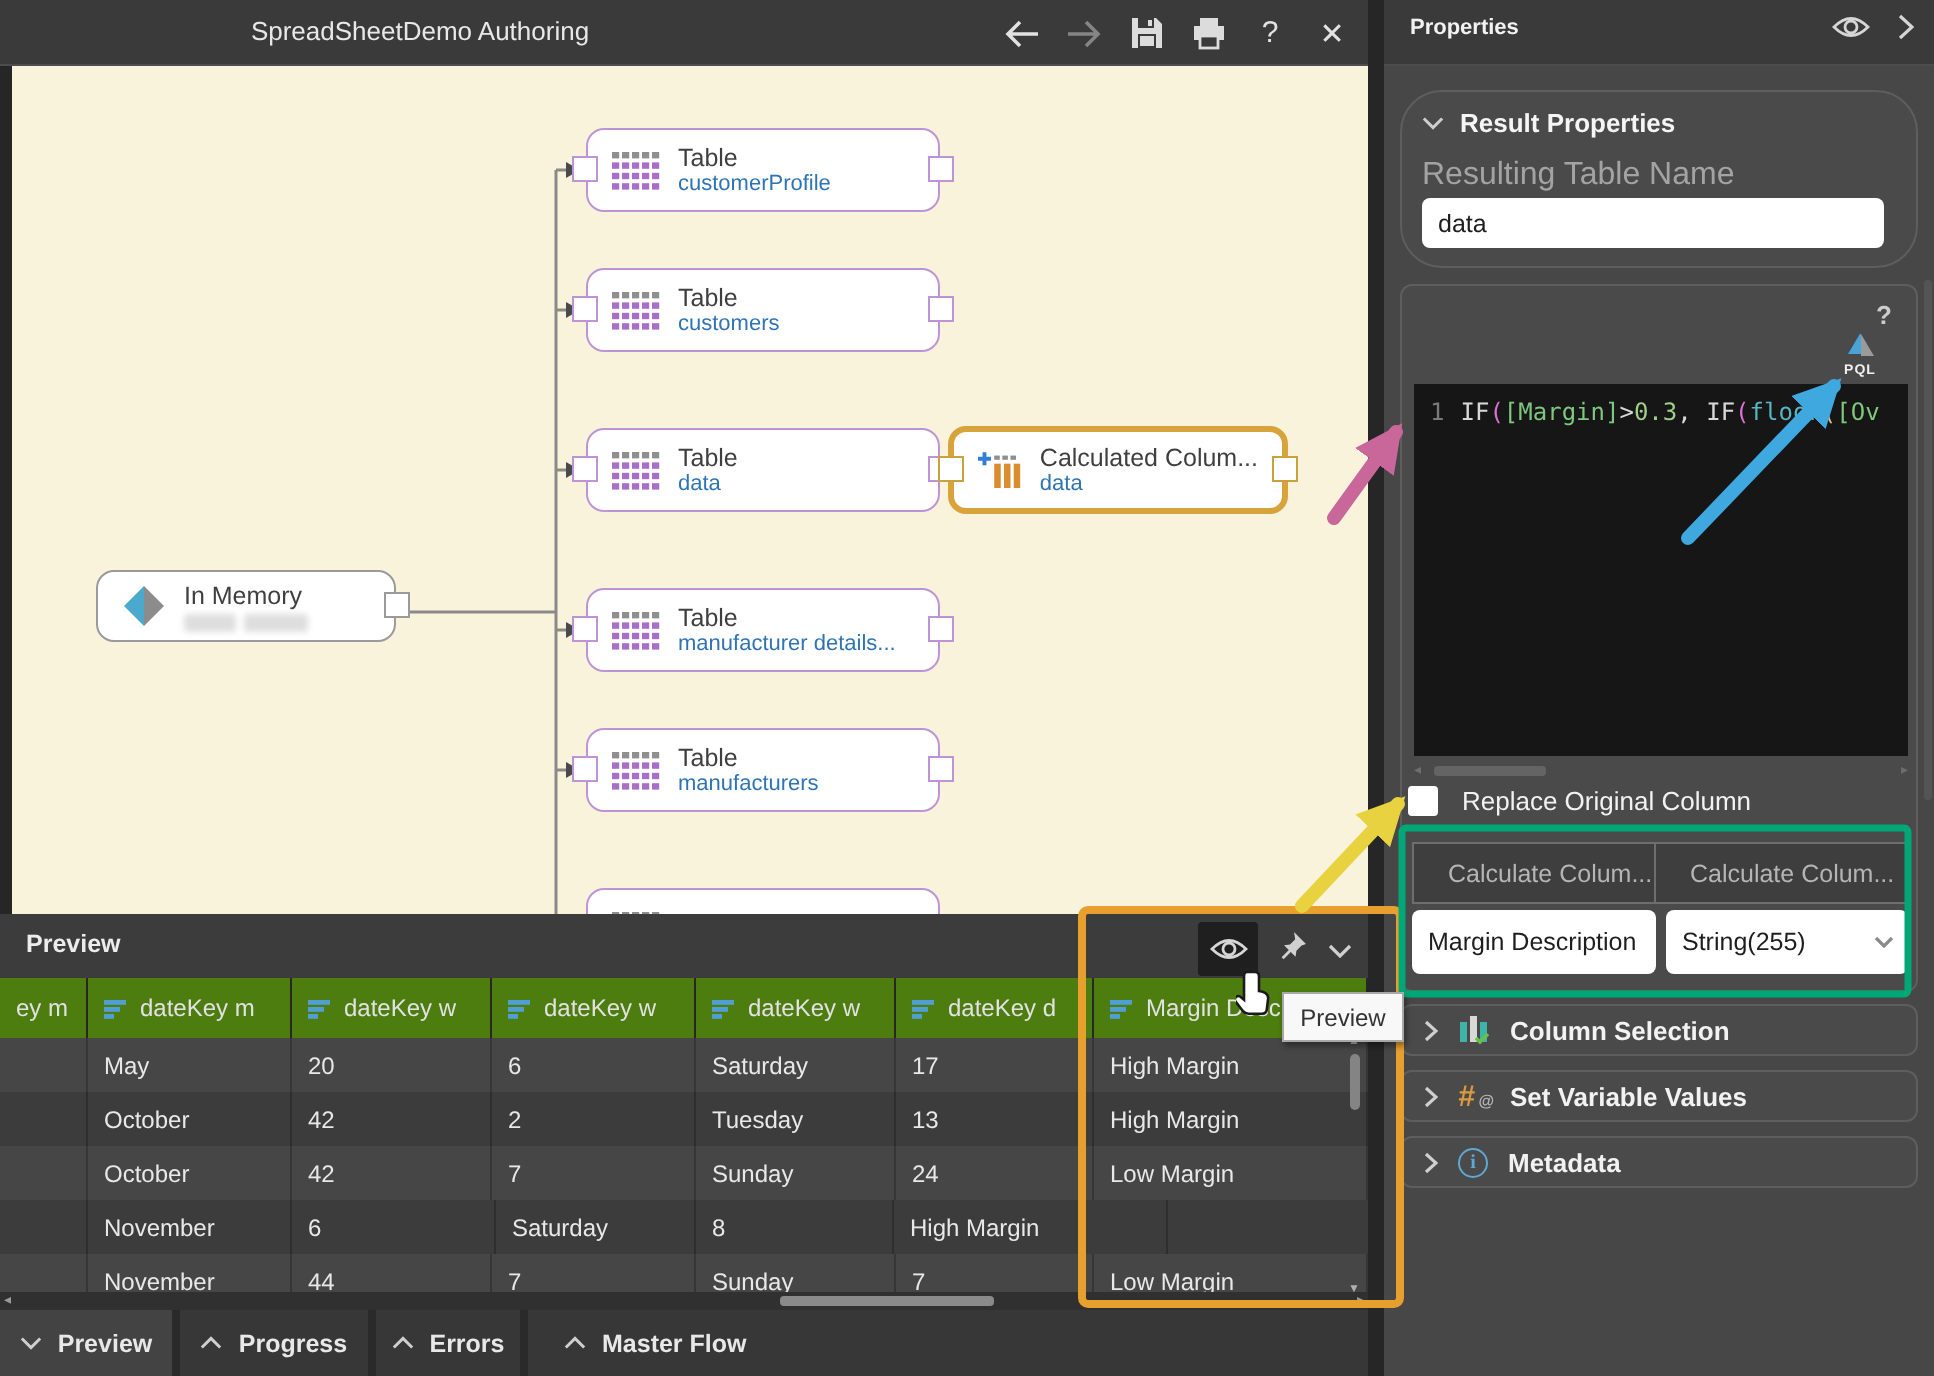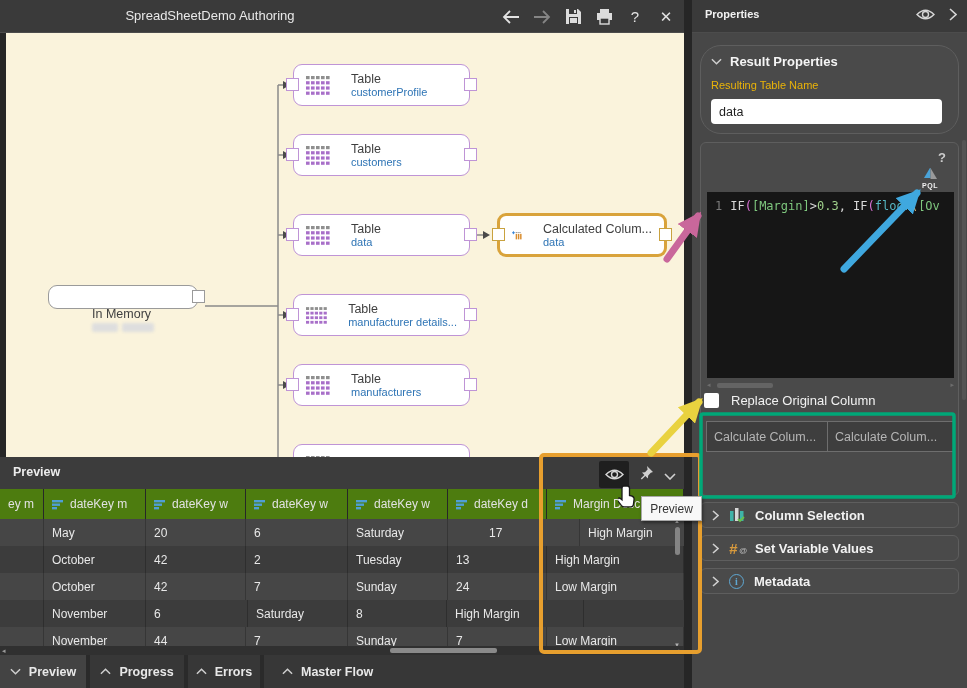--- a/index.html
+++ b/index.html
@@ -12,24 +12,24 @@
   .tb-icons { position:absolute; right:8px; top:0; height:33px; display:flex; align-items:center; gap:11px; }
   .tb-btn { width:20px; height:20px; display:flex; align-items:center; justify-content:center; color:#e2e2e2; font-size:15px; }
   .tb-btn.dim { color:#858585; }
   #props-header { position:absolute; left:692px; top:0; width:275px; height:33px; background:#3a3a3a; border-bottom:1px solid #4c4c4c; }
   #props-header .ph-title { position:absolute; left:13px; top:8px; color:#f2f2f2; font-size:11px; font-weight:bold; }
   #props-header .ph-icons { position:absolute; right:10px; top:7px; display:flex; gap:14px; align-items:center; }
 
   
   #canvas { position:absolute; left:6px; top:33px; width:678px; height:424px; background:#faf3dc; overflow:hidden; }
   #connectors { position:absolute; left:0; top:0; }
-  .node { position:absolute; background:#fff; border-radius:9px; display:flex; align-items:center; gap:21px; padding:0 12px; }
+  .node { position:absolute; background:#fff; border-radius:9px; display:flex; align-items:center; gap:9px; padding:0 12px; }
   .table-node { width:177px; height:42px; border:1.6px solid #bf94d6; }
-  .src-node  { left:42px; top:252px; width:150px; height:24px; border:1.5px solid #9a9a9a;flex-direction:column; }
-  .calc-node { left:491px; top:180px; width:170px; height:44px; border:3px solid #d9a33b; }
+  .src-node  { left:42px; top:252px; width:150px; height:36px; border:1.5px solid #9a9a9a; }
+  .calc-node { left:468px; top:180px; width:170px; height:44px; border:3px solid #d9a33b; }
   .nd-title { font-size:12.5px; color:#3f3f3f; white-space:nowrap; }
   .nd-sub   { font-size:11px; color:#2e74b5; white-space:nowrap; }
   .port { position:absolute; width:13px; height:13px; background:#fff; border:1.4px solid #bf94d6; top:50%; margin-top:-7px; }
   .pl { left:-8px; } .pr { right:-8px; }
   .src-node .port { border-color:#9a9a9a; }
   .calc-node .port { border-color:#c9a23f; }
   .redact { display:flex; gap:4px; margin-top:2px; }
   .redact span { display:inline-block; height:9px; border-radius:2px; background:#dedede; filter:blur(1.5px); }
 
   
@@ -57,38 +57,38 @@
   .tab.active { background:#434343; }
   .tab svg { flex:none; }
 
   
   #props-panel { position:absolute; left:692px; top:33px; width:275px; height:655px; background:#474747; }
   .card { position:absolute; left:8px; width:259px; background:#4a4a4a; border:1px solid #5e5e5e; border-radius:6px; }
   .card-head { position:relative; height:30px; display:flex; align-items:center; gap:8px; padding:0 10px; }
   .card-title { color:#f5f5f5; font-size:13px; font-weight:bold; white-space:nowrap; }
   .chev { color:#cfcfcf; }
   #card-result { top:12px; height:89px;border-radius:21px; }
-  .rp-label { position:absolute; left:10px; top:33px; color:#eab308; font-size:11px; }
+  .rp-label { position:absolute; left:10px; top:33px; color:#a3a3a3; font-size:16px; }
   .rp-input { position:absolute; left:10px; top:53px; width:231px; height:25px; background:#fff; border:none; border-radius:4px; padding:0 8px; font-size:12.5px; color:#1e1e1e; font-family:"Liberation Sans",sans-serif; }
   #card-calc { top:109px; height:354px; }
   .help-q { position:absolute; right:12px; top:7px; color:#cccccc; font-size:13px; font-weight:bold; }
   .pql { position:absolute; right:16px; top:22px; width:24px; text-align:center; }
   .pql-label { display:block; color:#f0f0f0; font-size:7px; font-weight:bold; letter-spacing:.5px; margin-top:-1px; }
   #code-editor { position:absolute; left:6px; top:49px; width:247px; height:186px; background:#161616; overflow:hidden; font-family:"DejaVu Sans Mono", monospace; font-size:12px; }
   #code-line { position:absolute; left:8px; top:7px; white-space:pre; }
   #code-line .ln { color:#7a7a7a; margin-right:8px; }
   #ed-hscroll { position:absolute; left:6px; top:237px; width:247px; height:11px; }
   #ed-hthumb { position:absolute; left:10px; top:3px; width:56px; height:5px; background:#646464; border-radius:2px; }
   .ed-arr { position:absolute; top:1px; color:#6e6e6e; font-size:7px; }
   #replace-row { position:absolute; left:3px; top:250px; display:flex; align-items:center; gap:12px; }
   #replace-cb { width:15px; height:15px; background:#fff; border-radius:2px; }
   #replace-lbl { color:#f2f2f2; font-size:13px; }
   #cc-grid { position:absolute; left:5px; top:278px; width:249px; }
   .cc-hrow { display:flex; gap:0; }
-  .cc-hcell { height:31px; background:#3e3e3e; border:1px solid #6e6e6e; color:#b5b5b5; font-size:12.5px; display:flex; align-items:center; padding:0 7px; overflow:hidden; white-space:nowrap; flex:none; }
+  .cc-hcell { height:31px; background:#3e3e3e; border:1px solid #6e6e6e; color:#b5b5b5; font-size:12.5px; display:flex; align-items:center; padding:0 17px; overflow:hidden; white-space:nowrap; flex:none; }
   .cc-irow { display:flex; margin-top:3px; }
   .cc-name { width:122px; height:32px; background:#fff; border-radius:4px; color:#1e1e1e; font-size:12.5px; display:flex; align-items:center; padding:0 8px; white-space:nowrap; overflow:hidden; }
   .cc-type { position:relative; margin-left:5px; width:121px; height:32px; background:#fff; border-radius:4px; color:#1e1e1e; font-size:12.5px; display:flex; align-items:center; padding:0 8px; }
   .cc-type svg { position:absolute; right:7px; top:13px; }
   .sec-card { height:26px; display:flex; align-items:center; gap:10px; padding:0 11px; }
   #sec-columns  { top:469px; } #sec-variables { top:502px; } #sec-metadata { top:535px; }
   .sec-title { color:#f2f2f2; font-size:13px; font-weight:bold; }
   .hash-ic { position:relative; width:16px; color:#d89a3d; font-weight:bold; font-style:italic; font-size:15px; line-height:15px; }
   .hash-ic i { position:absolute; right:-2px; bottom:-2px; color:#b5b5b5; font-size:8px; font-style:normal; }
   .info-ic { width:15px; height:15px; border:1.5px solid #5fa8d3; border-radius:50%; color:#5fa8d3; font-size:10px; font-weight:bold; display:flex; align-items:center; justify-content:center; font-family:"Liberation Serif", serif; }
@@ -480,21 +480,21 @@
         <span>Margin Desc</span>
       </div>
     </div>
   <div id="pv-rows">
       <div class="pv-row odd">
         <div class="pv-cell" style="width: 44px;"></div>
         <div class="pv-cell" style="width: 102px;">May</div>
         <div class="pv-cell" style="width: 100px;">20</div>
         <div class="pv-cell" style="width: 102px;">6</div>
         <div class="pv-cell" style="width: 100px;">Saturday</div>
-        <div class="pv-cell" style="width: 99px; margin-left: 33px;">17</div>
+        <div class="pv-cell" style="width: 99px;">17</div>
         <div class="pv-cell" style="width: 137px;">High Margin</div>
       </div>
       <div class="pv-row even">
         <div class="pv-cell" style="width: 44px;"></div>
         <div class="pv-cell" style="width: 102px;">October</div>
         <div class="pv-cell" style="width: 100px;">42</div>
         <div class="pv-cell" style="width: 102px;">2</div>
         <div class="pv-cell" style="width: 100px;">Tuesday</div>
         <div class="pv-cell" style="width: 99px;">13</div>
         <div class="pv-cell" style="width: 137px;">High Margin</div>
@@ -596,20 +596,29 @@
       <span class="ed-arr" style="right:0">▸</span>
     </div>
     <div id="replace-row">
       <span id="replace-cb"></span>
       <span id="replace-lbl">Replace Original Column</span>
     </div>
     <div id="cc-grid">
       <div class="cc-hrow">
         <div class="cc-hcell" style="width:122px">Calculate Colum...</div>
         <div class="cc-hcell" style="width:127px;margin-left:-1px">Calculate Colum...</div>
+      </div>
+      <div class="cc-irow">
+        <div class="cc-name">Margin Description</div>
+        <div class="cc-type">
+          <span>String(255)</span>
+          <svg width="10" height="6" viewBox="0 0 10 6">
+              <path d="M1 1 L5 5 L9 1" fill="none" stroke="#8a8a8a" stroke-width="1.6"></path>
+            </svg>
+        </div>
       </div>
     </div>
   </div>
 
   <div class="card sec-card" id="sec-columns">
     <svg class="chev" width="7" height="11" viewBox="0 0 7 11">
         <path d="M1 1 L6 5.5 L1 10" fill="none" stroke="#cfcfcf" stroke-width="1.6"></path>
       </svg>
     <svg width="16" height="16" viewBox="0 0 16 16">
       <rect x="1" y="4" width="3.5" height="10" fill="#3fb3a8"></rect>

